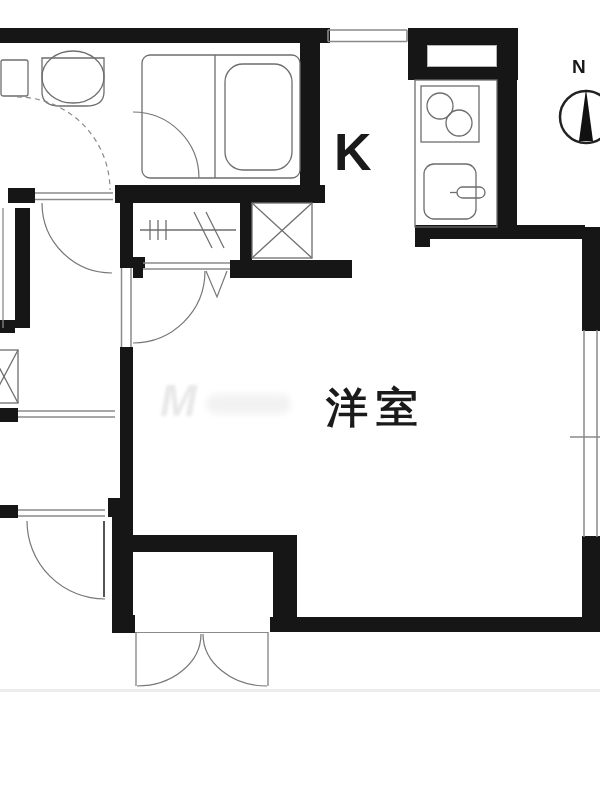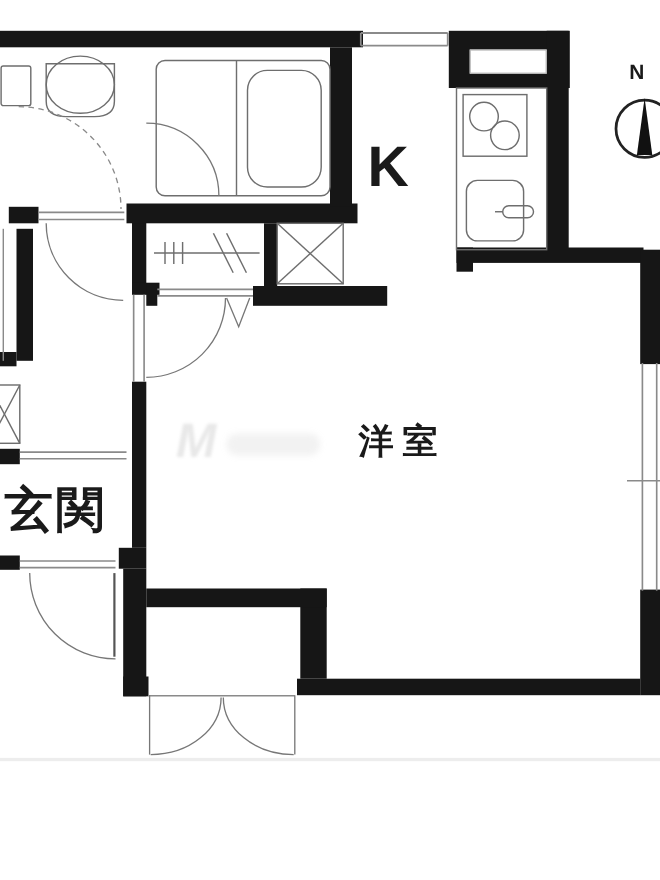--- a/index.html
+++ b/index.html
@@ -5,21 +5,21 @@
   html,body{margin:0;padding:0;background:#ffffff;}
   .canvas{
     position:relative;width:600px;height:800px;background:#ffffff;
     overflow:hidden;font-family:"Liberation Sans","DejaVu Sans",sans-serif;
   }
   .wall{position:absolute;background:#161616;}
   .inset{position:absolute;background:#ffffff;border:1px solid #b5b5b5;box-sizing:border-box;}
   svg.lines{position:absolute;left:0;top:0;}
   .lbl{position:absolute;color:#1a1a1a;font-weight:bold;white-space:nowrap;}
   .lbl-kitchen{left:334px;top:122px;font-size:52px;}
-  .lbl-room{left:326px;top:380px;font-size:32px;letter-spacing:8px;}
+  .lbl-room{left:326px;top:380px;font-size:42px;letter-spacing:8px;}
   .lbl-entrance{left:4px;top:434px;font-size:44px;letter-spacing:3px;}
   .lbl-north{left:572px;top:56px;font-size:19px;}
   .watermark{
     position:absolute;left:160px;top:376px;font-size:44px;font-style:italic;
     color:rgba(150,150,150,0.22);filter:blur(1.5px);font-weight:bold;
   }
   .watermark-tail{
     position:absolute;left:206px;top:394px;width:85px;height:20px;border-radius:10px;
     background:rgba(165,165,165,0.14);filter:blur(3px);
   }
@@ -155,21 +155,20 @@
     </g>
 
     <g>
       <circle cx="586" cy="117" r="26" fill="none" stroke="#222222" stroke-width="2.5"></circle>
       <polygon points="586,89 579,141 593,141" fill="#111111"></polygon>
     </g>
   </svg>
 
   <div class="lbl lbl-kitchen">K</div>
   <div class="lbl lbl-room">洋室</div>
-  <div class="lbl lbl-entrance">玄関</div>
   <div class="lbl lbl-north">N</div>
 
   <div class="watermark">M</div>
   <div class="watermark-tail"></div>
 
   <div class="bottom-edge"></div>
 
 </div>
 
 </body></html>

